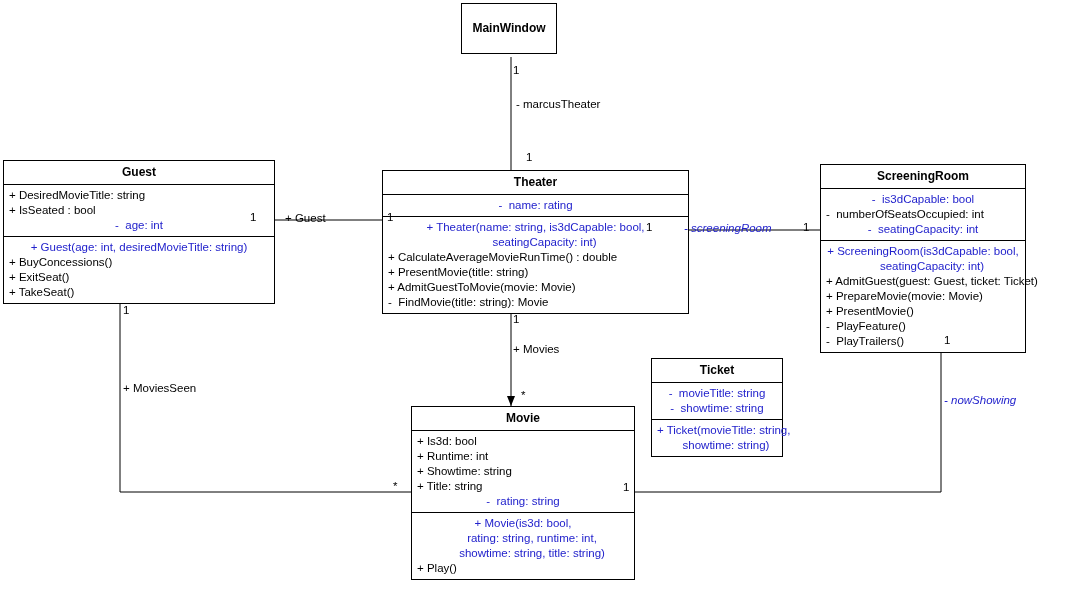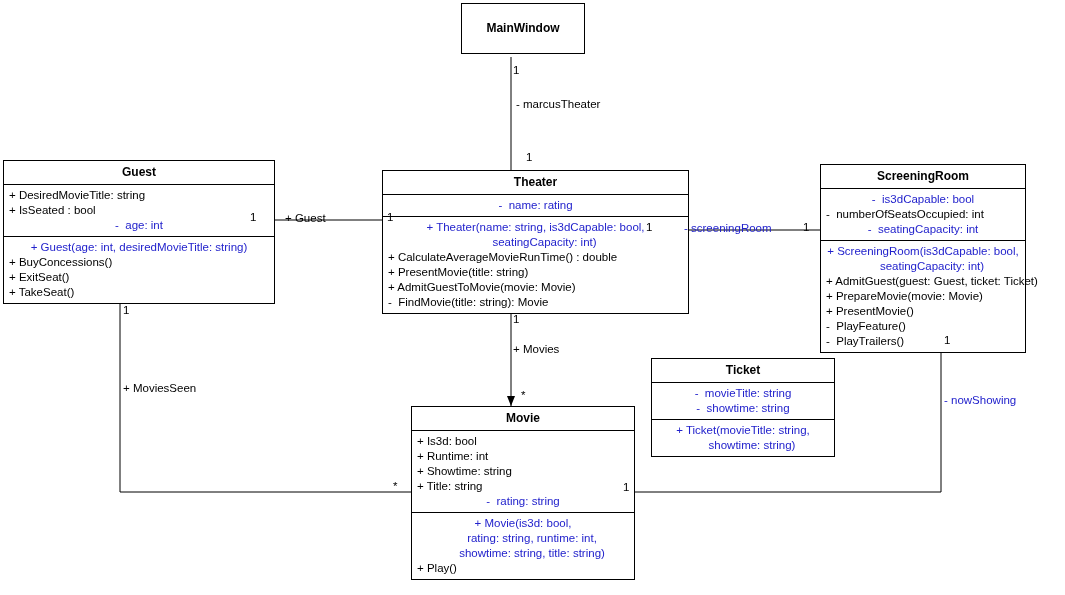--- a/index.html
+++ b/index.html
@@ -58,20 +58,21 @@
   }
   .edge-label {
     position: absolute;
     font-size: 11.5px;
     color: #000000;
     white-space: pre;
     line-height: 13px;
   }
   .edge-label.blue-italic {
     color: #2222cc;
+    font-style: italic;
   }
 </style>
 </head>
 <body>
 
 <div id="canvas">
 
   <svg class="edges" viewBox="0 0 1065 595">
 
     <line x1="511" y1="57" x2="511" y2="170" stroke="#000000" stroke-width="1"></line>
@@ -85,21 +86,21 @@
     <polygon points="511,406 507,396 515,396" fill="#000000"></polygon>
 
     <line x1="120" y1="302" x2="120" y2="492" stroke="#000000" stroke-width="1"></line>
     <line x1="120" y1="492" x2="411" y2="492" stroke="#000000" stroke-width="1"></line>
 
     <line x1="941" y1="333" x2="941" y2="492" stroke="#000000" stroke-width="1"></line>
     <line x1="941" y1="492" x2="611" y2="492" stroke="#000000" stroke-width="1"></line>
     <polygon points="611,492 621,488 621,496" fill="#000000"></polygon>
   </svg>
 
-  <div class="uml-class" style="left:461px; top:3px; width:124px;">
+  <div class="uml-class" style="left:461px; top:3px; width:96px;">
     <div class="uml-title" style="padding-top:18px; padding-bottom:18px;">MainWindow</div>
   </div>
 
   <div class="uml-class" style="left:3px; top:160px; width:272px;">
     <div class="uml-title">Guest</div>
     <div class="uml-section">
       <div class="uml-row">+ DesiredMovieTitle: string</div>
       <div class="uml-row">+ IsSeated : bool</div>
       <div class="uml-row blue italic">-  age: int</div>
     </div>
@@ -137,21 +138,21 @@
       <div class="uml-row blue italic">+ ScreeningRoom(is3dCapable: bool,</div>
       <div class="uml-row blue italic indent">seatingCapacity: int)</div>
       <div class="uml-row">+ AdmitGuest(guest: Guest, ticket: Ticket)</div>
       <div class="uml-row">+ PrepareMovie(movie: Movie)</div>
       <div class="uml-row">+ PresentMovie()</div>
       <div class="uml-row">-  PlayFeature()</div>
       <div class="uml-row">-  PlayTrailers()</div>
     </div>
   </div>
 
-  <div class="uml-class" style="left:651px; top:358px; width:184px;">
+  <div class="uml-class" style="left:651px; top:358px; width:132px;">
     <div class="uml-title">Ticket</div>
     <div class="uml-section">
       <div class="uml-row blue italic">-  movieTitle: string</div>
       <div class="uml-row blue italic">-  showtime: string</div>
     </div>
     <div class="uml-section">
       <div class="uml-row blue italic">+ Ticket(movieTitle: string,</div>
       <div class="uml-row blue italic indent">showtime: string)</div>
     </div>
   </div>

